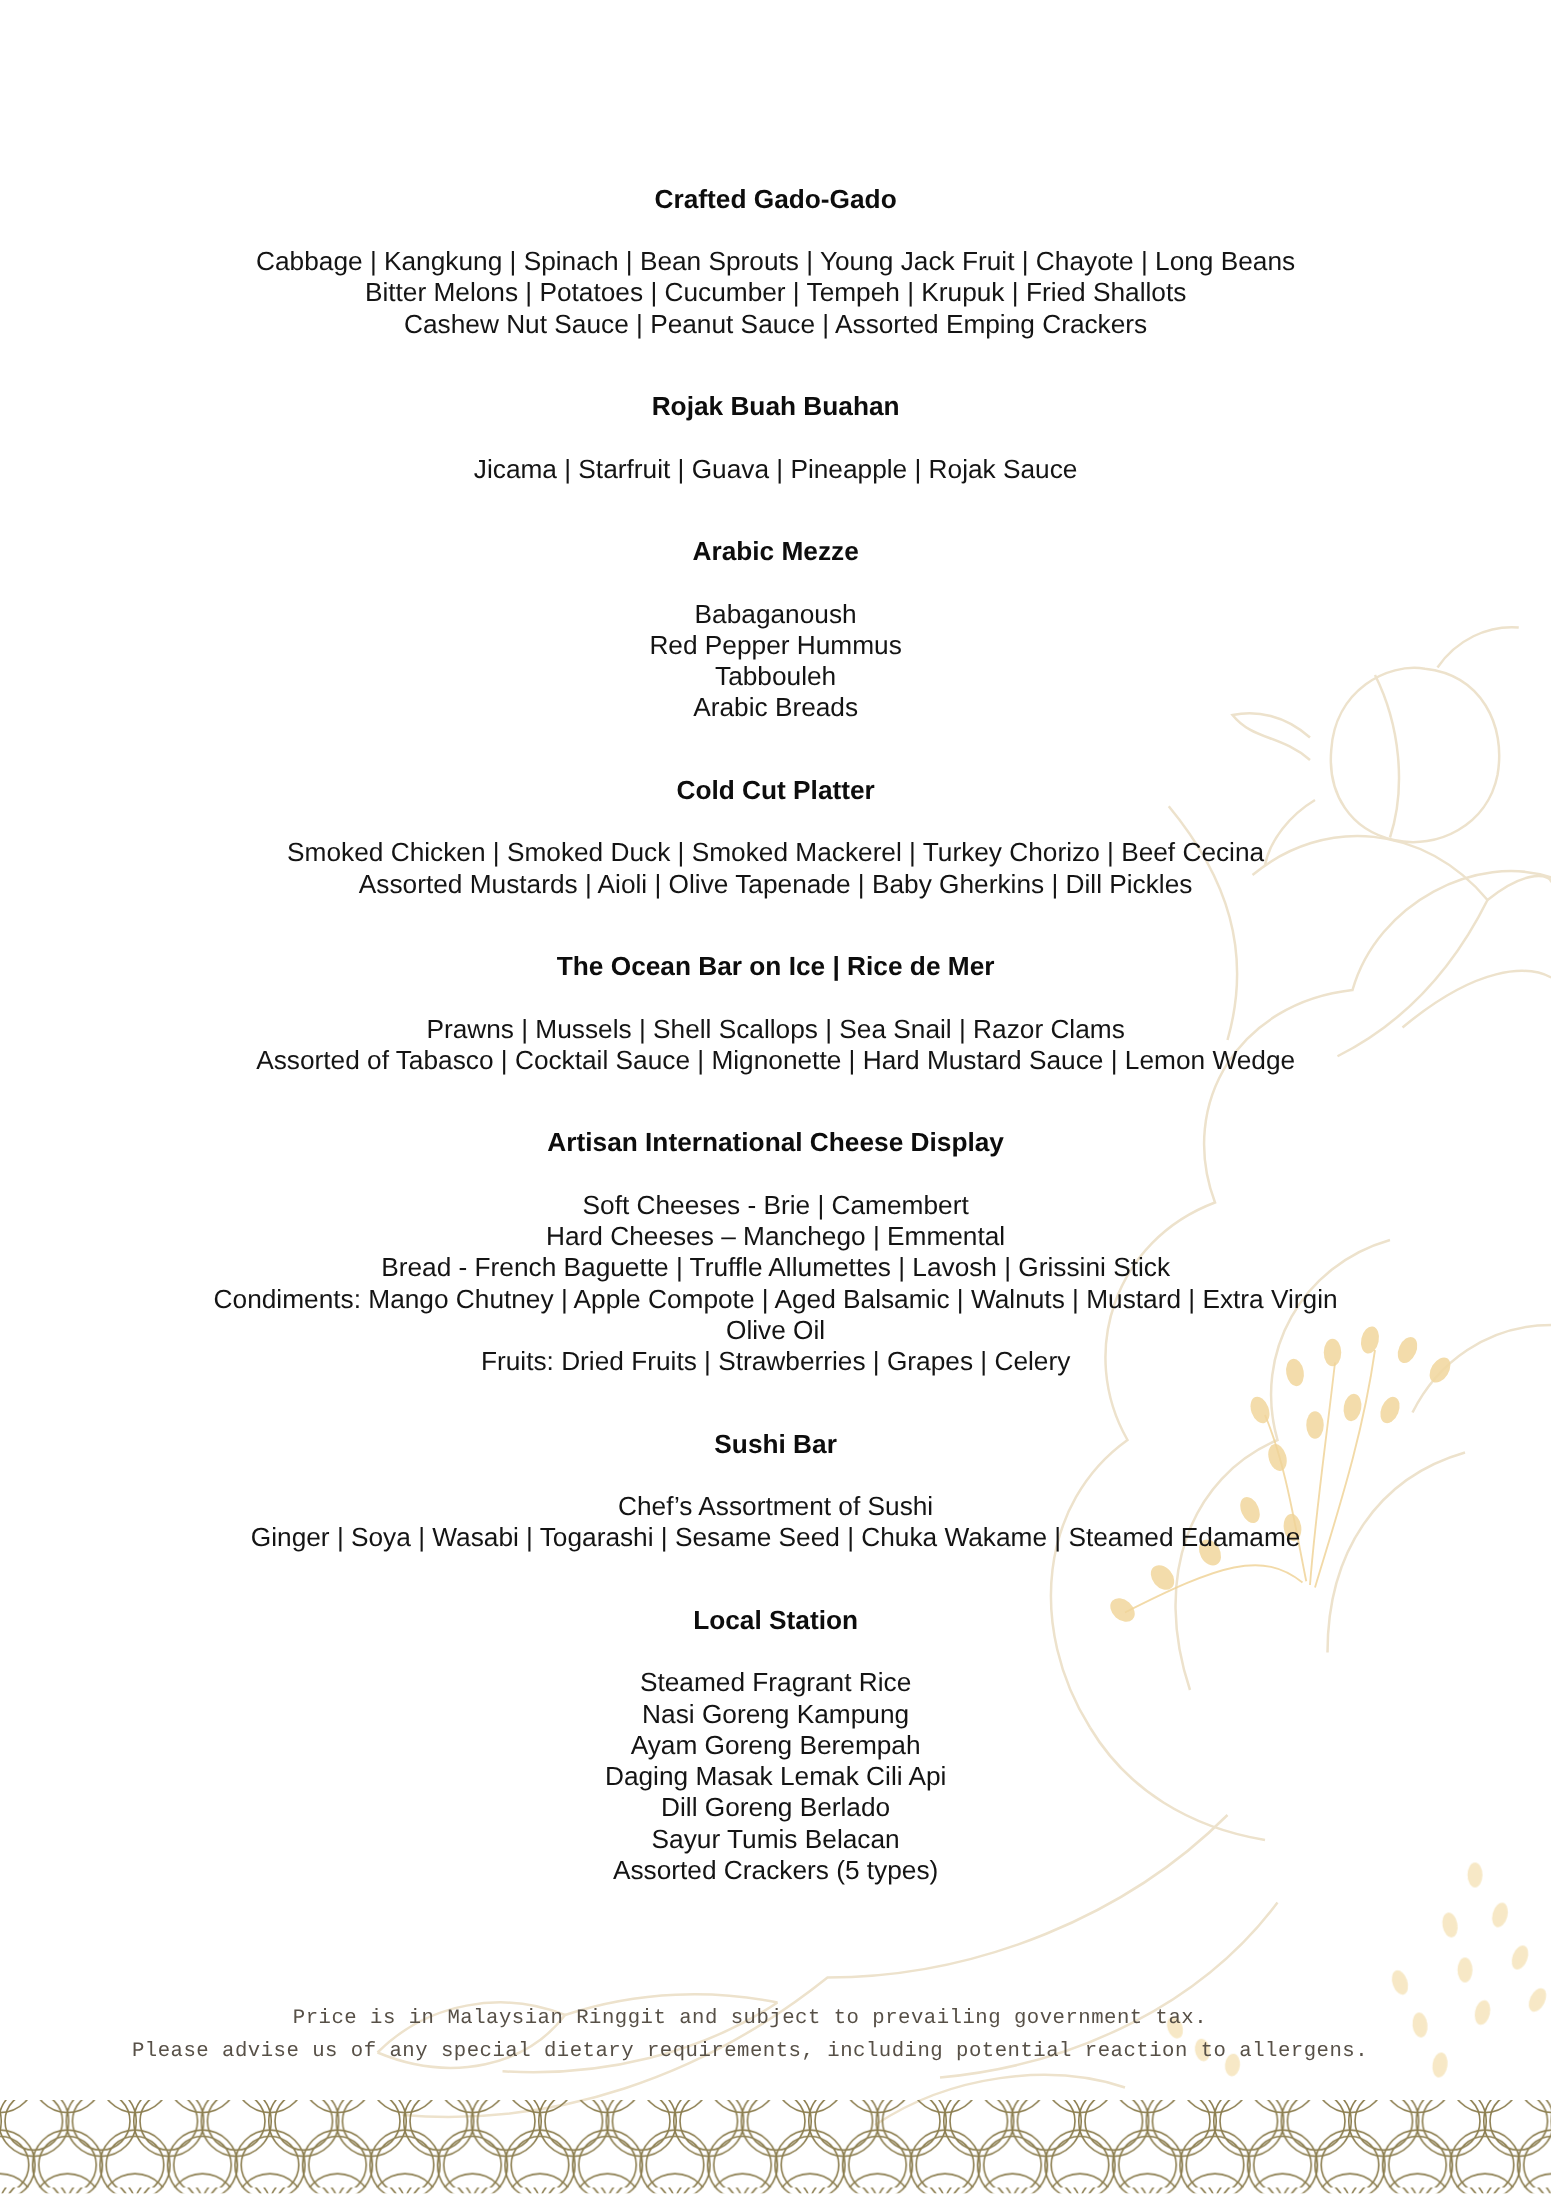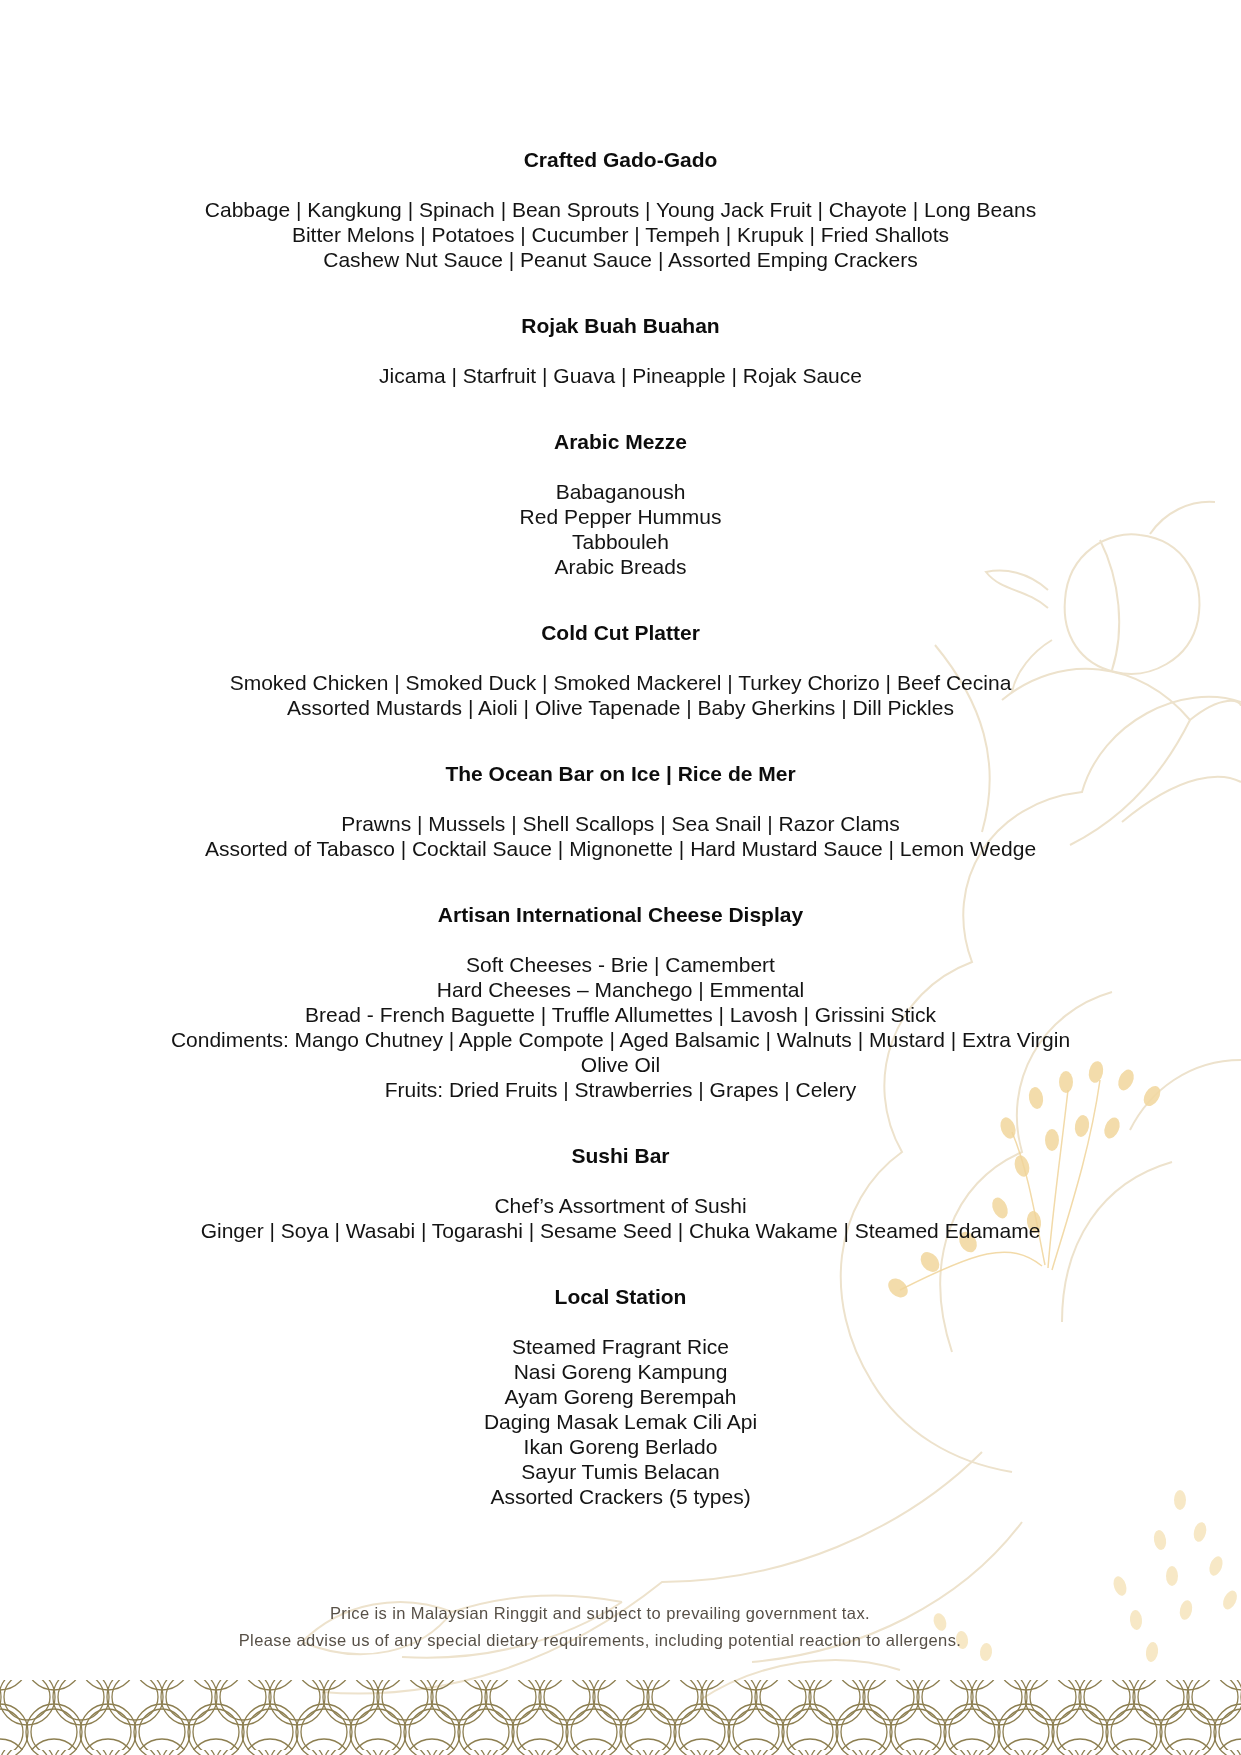--- a/index.html
+++ b/index.html
@@ -42,20 +42,21 @@
   .footer {
     position: absolute;
     top: 1600px;
     left: 0;
     width: 1200px;
     text-align: center;
     color: #575047;
     font-size: 16.5px;
     line-height: 27px;
     letter-spacing: 0.4px;
+    font-family: Liberation Mono, monospace;
   }
   .footer p { margin: 0; }
   .border-pattern {
     position: absolute;
     left: 0;
     bottom: 0;
     width: 1241px;
     height: 75px;
   }
 </style>
@@ -182,21 +183,21 @@
       <p class="menu-line">Chef’s Assortment of Sushi</p>
       <p class="menu-line">Ginger | Soya | Wasabi | Togarashi | Sesame Seed | Chuka Wakame | Steamed Edamame</p>
     </section>
 
     <section class="menu-section">
       <h2 class="section-title">Local Station</h2>
       <p class="menu-line">Steamed Fragrant Rice</p>
       <p class="menu-line">Nasi Goreng Kampung</p>
       <p class="menu-line">Ayam Goreng Berempah</p>
       <p class="menu-line">Daging Masak Lemak Cili Api</p>
-      <p class="menu-line">Ikan Goreng Berlado</p>
+      <p class="menu-line">Dill Goreng Berlado</p>
       <p class="menu-line">Sayur Tumis Belacan</p>
       <p class="menu-line">Assorted Crackers (5 types)</p>
     </section>
 
   </main>
 
   <footer class="footer">
     <p>Price is in Malaysian Ringgit and subject to prevailing government tax.</p>
     <p>Please advise us of any special dietary requirements, including potential reaction to allergens.</p>
   </footer>

